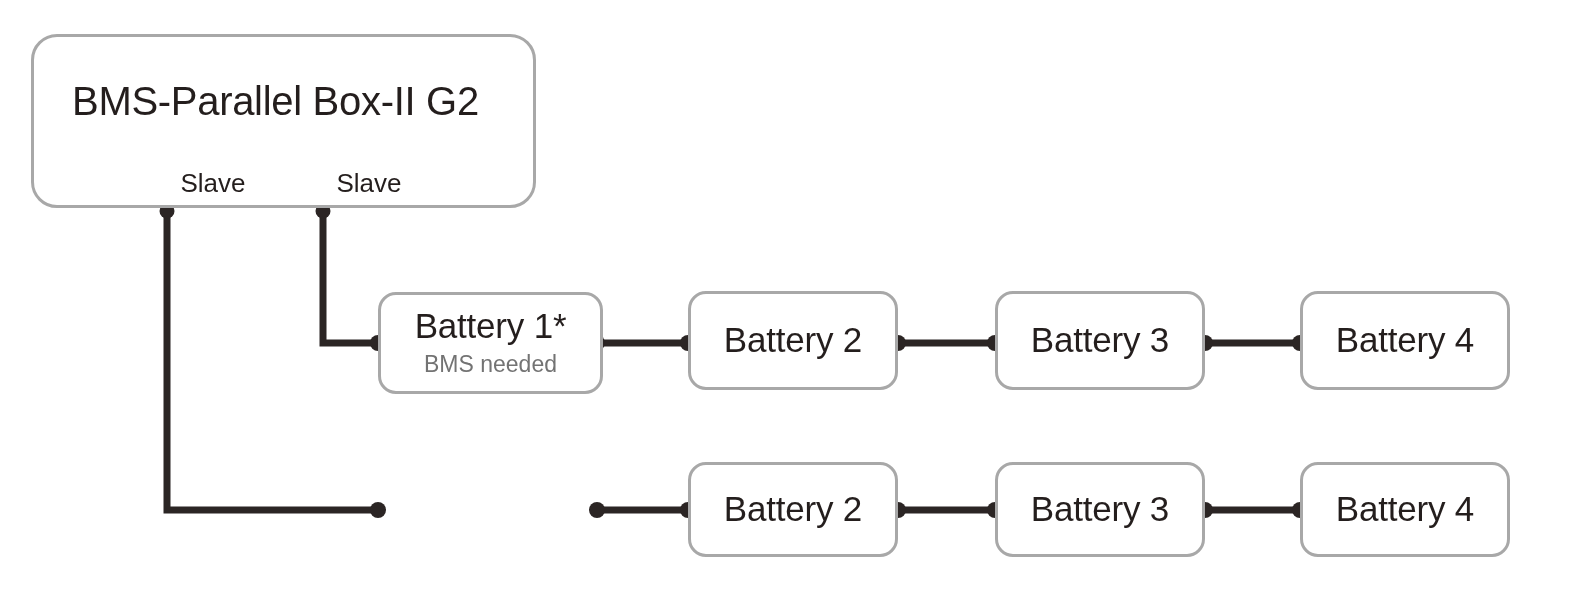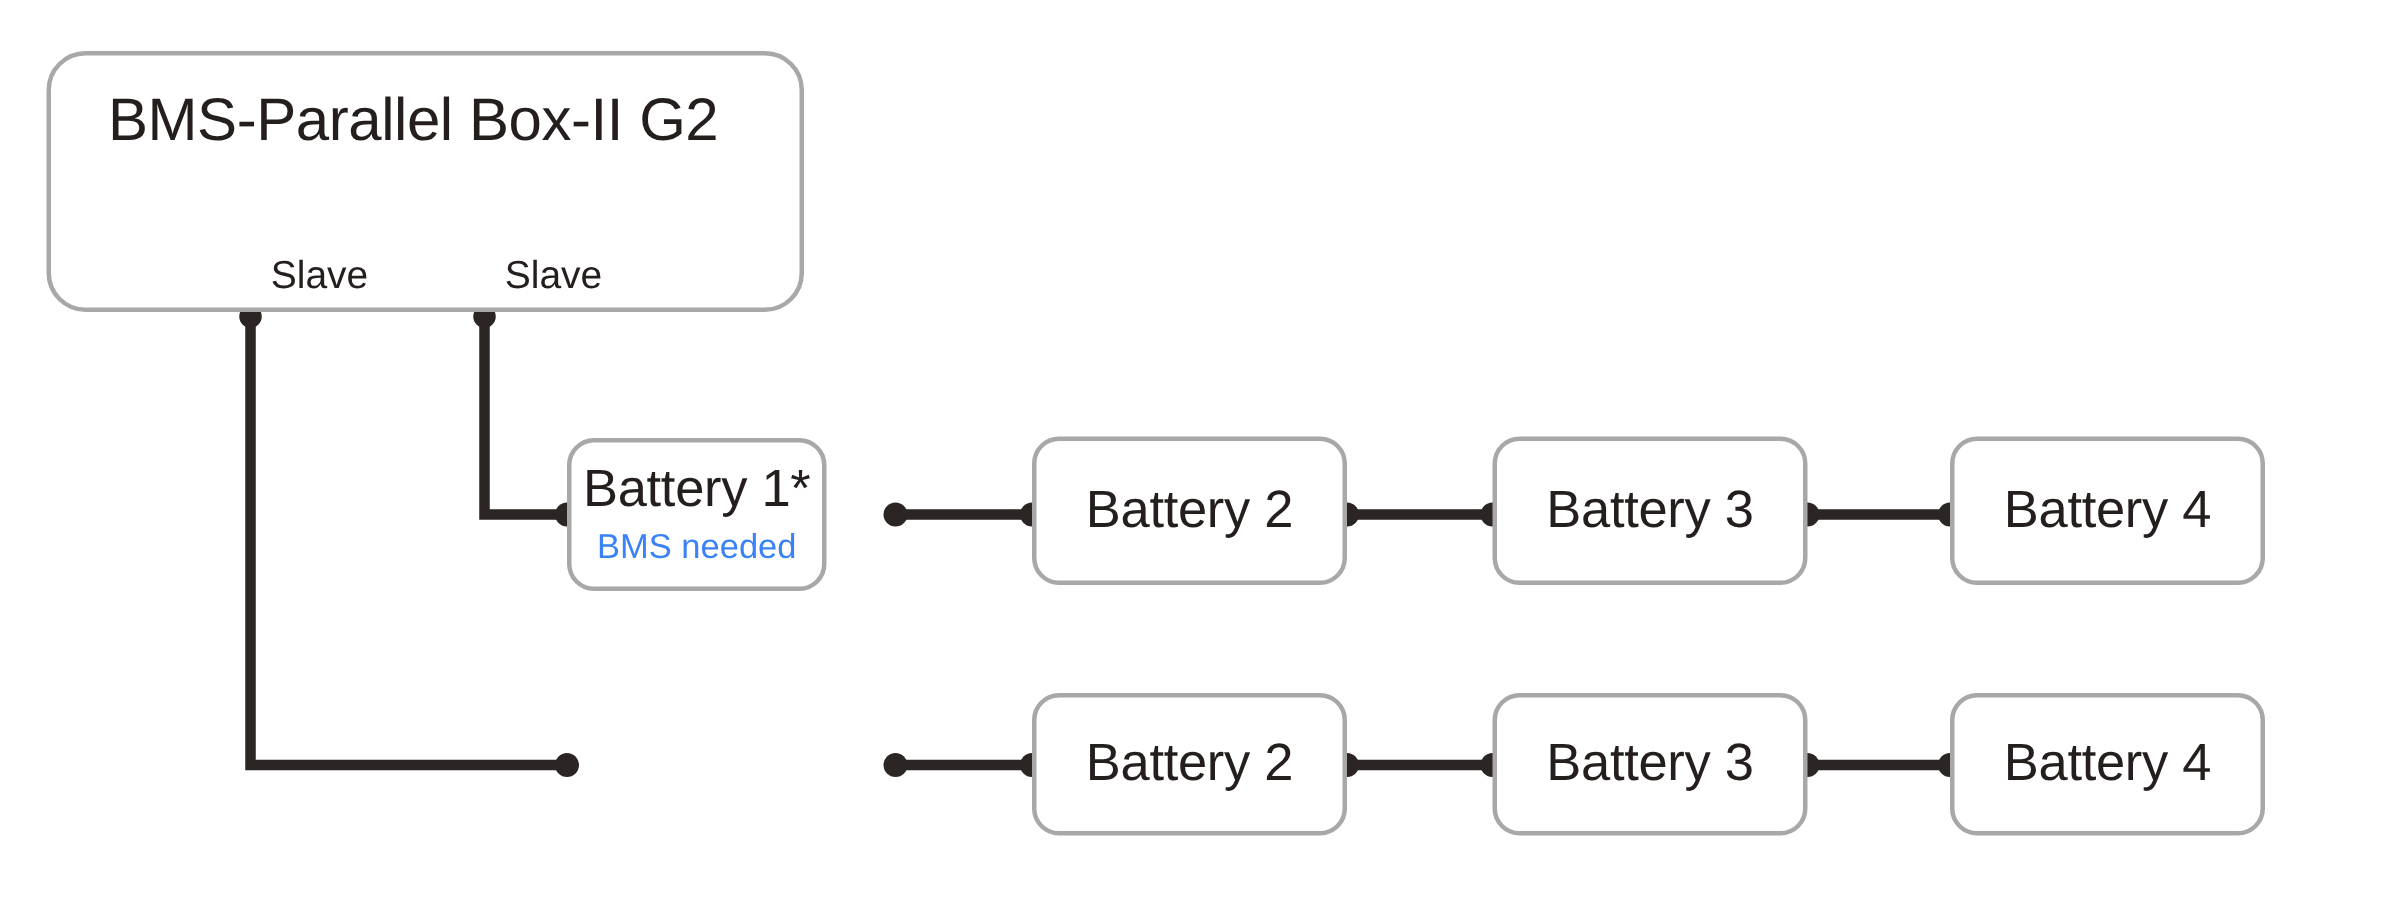--- a/index.html
+++ b/index.html
@@ -40,21 +40,21 @@
   }
   .node-controller {
     border-radius: 26px;
     justify-content: flex-start;
     align-items: stretch;
   }
   .controller-title {
     font-size: 40px;
     line-height: 1;
     letter-spacing: -0.3px;
-    margin-top: 23px;
+    margin-top: 44px;
     margin-left: 38px;
     color: #241e1d;
     white-space: nowrap;
   }
   .port-row {
     position: absolute;
     left: 12px;
     top: 0;
     width: 100%;
     height: 100%;
@@ -71,21 +71,21 @@
     font-size: 35px;
     line-height: 1.05;
     letter-spacing: -0.2px;
     white-space: nowrap;
   }
   .battery-sub {
     font-size: 23px;
     line-height: 1.05;
     margin-top: 7px;
     white-space: nowrap;
-    color: #3b82f6;
+    color: #737373;
   }
   .node-with-sub .battery-title {
     margin-top: -2px;
   }
 </style>
 </head>
 <body>
 
 <div id="diagram-root">
 
@@ -128,21 +128,21 @@
   </svg>
 
   <div class="node node-controller" style="left:31px; top:34px; width:505px; height:174px;">
     <div class="controller-title">BMS-Parallel Box-II G2</div>
     <div class="port-row">
       <span class="port-label" style="left:167px; top:133px;">Slave</span>
       <span class="port-label" style="left:323px; top:133px;">Slave</span>
     </div>
   </div>
 
-  <div class="node node-with-sub" style="left:378px; top:292px; width:173px; height:102px;">
+  <div class="node node-with-sub" style="left:378px; top:292px; width:225px; height:102px;">
     <div class="battery-title">Battery 1*</div>
     <div class="battery-sub">BMS needed</div>
   </div>
 
   <div class="node" style="left:688px; top:291px; width:210px; height:99px;">
     <div class="battery-title">Battery 2</div>
   </div>
 
   <div class="node" style="left:995px; top:291px; width:210px; height:99px;">
     <div class="battery-title">Battery 3</div>

